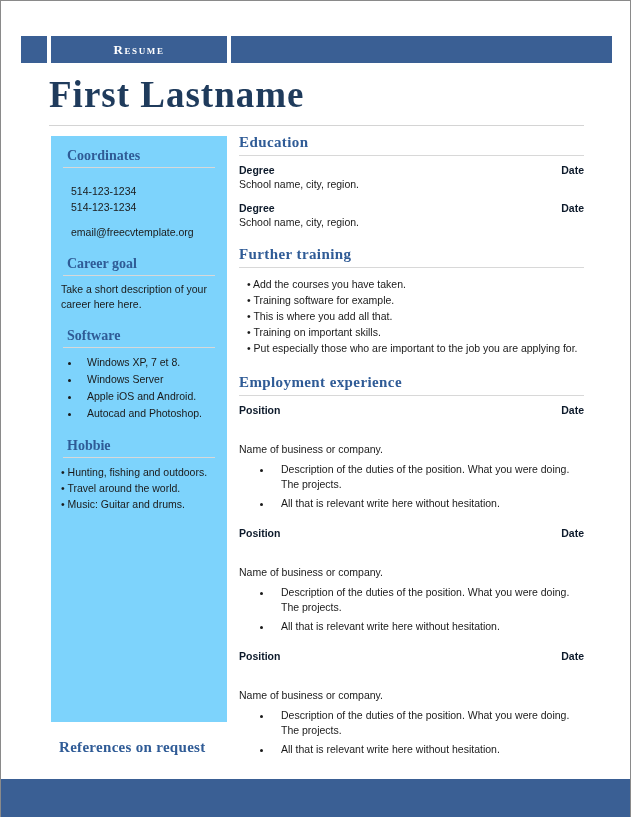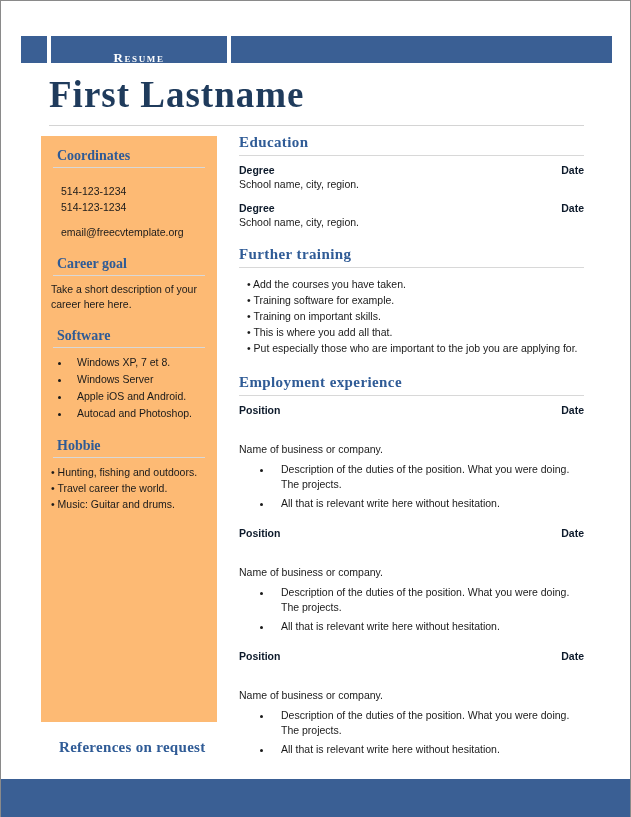--- a/index.html
+++ b/index.html
@@ -36,21 +36,21 @@
     top: 0;
     height: 27px;
     background: #3a5f94;
   }
   .topbar .seg-left  { left: 20px;  width: 26px; }
   .topbar .seg-mid   { left: 50px;  width: 176px; }
   .topbar .seg-right { left: 230px; width: 381px; }
   .resume-label {
     position: absolute;
     left: 50px;
-    top: 8px;
+    top: 0;
     width: 176px;
     height: 27px;
     line-height: 27px;
     text-align: center;
     color: #ffffff;
     font-family: "Liberation Serif", serif;
     font-weight: bold;
     font-size: 13px;
     font-variant: small-caps;
     letter-spacing: 1.6px;
@@ -73,25 +73,25 @@
     left: 48px;
     top: 124px;
     width: 535px;
     height: 1px;
     background: #d4d4d4;
   }
 
   
   .sidebar {
     position: absolute;
-    left: 40px;
+    left: 50px;
     top: 135px;
     width: 176px;
     height: 586px;
-    background: #fdba74;
+    background: #7dd3fc;
     box-sizing: border-box;
     padding: 12px 10px 0 10px;
   }
   .side-h {
     color: #2f5b96;
     font-family: "Liberation Serif", serif;
     font-weight: bold;
     font-size: 14px;
     margin: 0 0 3px 6px;
   }
@@ -250,21 +250,21 @@
         <li>Windows Server</li>
         <li>Apple iOS and Android.</li>
         <li>Autocad and Photoshop.</li>
       </ul>
     </div>
 
     <div class="side-block">
       <div class="side-h">Hobbie</div>
       <div class="side-rule"></div>
       <div class="hobbie-line">• Hunting, fishing and outdoors.</div>
-      <div class="hobbie-line">• Travel career the world.</div>
+      <div class="hobbie-line">• Travel around the world.</div>
       <div class="hobbie-line">• Music: Guitar and drums.</div>
     </div>
 
   </div>
 
   <div class="main">
 
     <div class="main-section">
       <div class="main-h">Education</div>
       <div class="main-rule"></div>
@@ -284,22 +284,22 @@
         </div>
         <div class="sub">School name, city, region.</div>
       </div>
     </div>
 
     <div class="main-section">
       <div class="main-h">Further training</div>
       <div class="main-rule"></div>
       <div class="dash-line">• Add the courses you have taken.</div>
       <div class="dash-line">• Training software for example.</div>
+      <div class="dash-line">• This is where you add all that.</div>
       <div class="dash-line">• Training on important skills.</div>
-      <div class="dash-line">• This is where you add all that.</div>
       <div class="dash-line">• Put especially those who are important to the job you are applying for.</div>
     </div>
 
     <div class="main-section">
       <div class="main-h">Employment  experience</div>
       <div class="main-rule"></div>
 
       <div class="emp-entry">
         <div class="row">
           <span class="k">Position</span>

